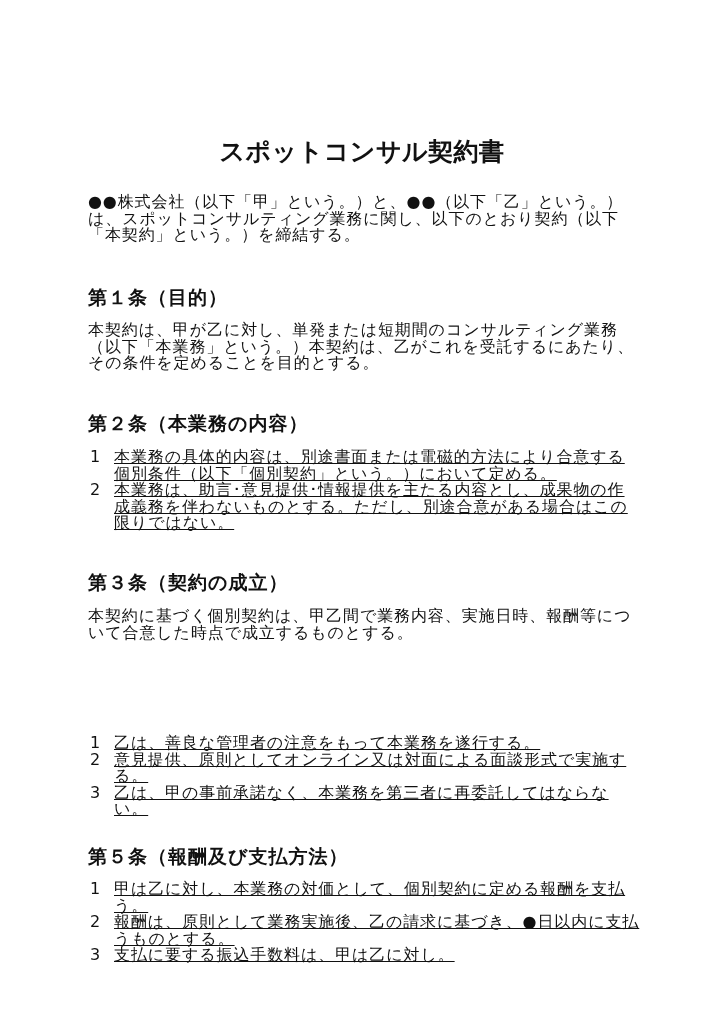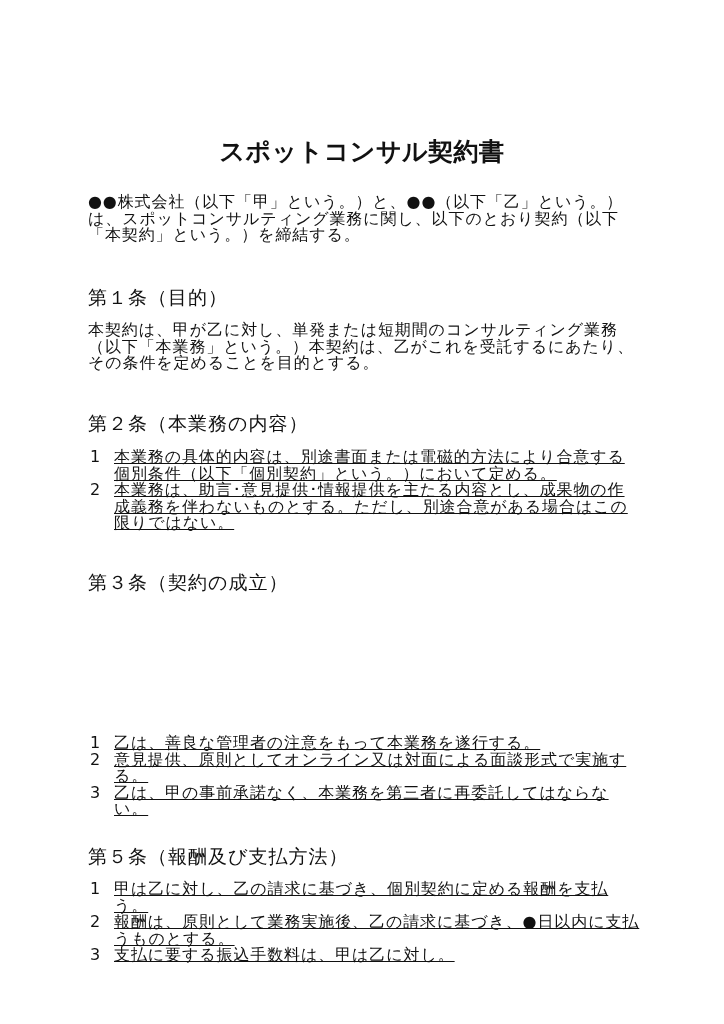--- a/index.html
+++ b/index.html
@@ -13,21 +13,21 @@
       position: absolute; left: 0; width: 724px; top: 118px;
       text-align: center; font-size: 25px; font-weight: bold; letter-spacing: 0.5px;
       line-height: 34px;
     }
     .para {
       position: absolute; left: 88px; width: 552px;
       font-size: 16px; line-height: 16.5px; letter-spacing: 0.9px;
       margin: 0;
     }
     .heading {
-      position: absolute; left: 88px; font-size: 19px; font-weight: normal;
+      position: absolute; left: 88px; font-size: 19px; font-weight: bold;
       line-height: 24px; letter-spacing: 1px; margin: 0;
     }
     .item { display: flex; }
     .item-num { width: 24px; flex: none; padding-left: 2px; }
     .item-text { flex: 1; text-decoration: underline; }
   </style>
 </head>
 <body>
 
 <div class="page">
@@ -45,41 +45,42 @@
       <span class="item-num">1</span>
       <span class="item-text">本業務の具体的内容は、別途書面または電磁的方法により合意する個別条件（以下「個別契約」という。）において定める。</span>
     </div>
     <div class="item">
       <span class="item-num">2</span>
       <span class="item-text">本業務は、助言･意見提供･情報提供を主たる内容とし、成果物の作成義務を伴わないものとする。ただし、別途合意がある場合はこの限りではない。</span>
     </div>
   </div>
 
   <h2 class="heading" style="top:570px">第３条（契約の成立）</h2>
+  <p class="para" style="top:608px">本契約に基づく個別契約は、甲乙間で業務内容、実施日時、報酬等について合意した時点で成立するものとする。</p>
 
   <div class="para" style="top:735px">
     <div class="item">
       <span class="item-num">1</span>
       <span class="item-text">乙は、善良な管理者の注意をもって本業務を遂行する。</span>
     </div>
     <div class="item">
       <span class="item-num">2</span>
       <span class="item-text">意見提供、原則としてオンライン又は対面による面談形式で実施する。</span>
     </div>
     <div class="item">
       <span class="item-num">3</span>
       <span class="item-text">乙は、甲の事前承諾なく、本業務を第三者に再委託してはならない。</span>
     </div>
   </div>
 
   <h2 class="heading" style="top:844px">第５条（報酬及び支払方法）</h2>
   <div class="para" style="top:881px">
     <div class="item">
       <span class="item-num">1</span>
-      <span class="item-text">甲は乙に対し、乙の請求に基づき、個別契約に定める報酬を支払う。</span>
+      <span class="item-text">甲は乙に対し、本業務の対価として、個別契約に定める報酬を支払う。</span>
     </div>
     <div class="item">
       <span class="item-num">2</span>
       <span class="item-text">報酬は、原則として業務実施後、乙の請求に基づき、●日以内に支払うものとする。</span>
     </div>
     <div class="item">
       <span class="item-num">3</span>
       <span class="item-text">支払に要する振込手数料は、甲は乙に対し。</span>
     </div>
   </div>

